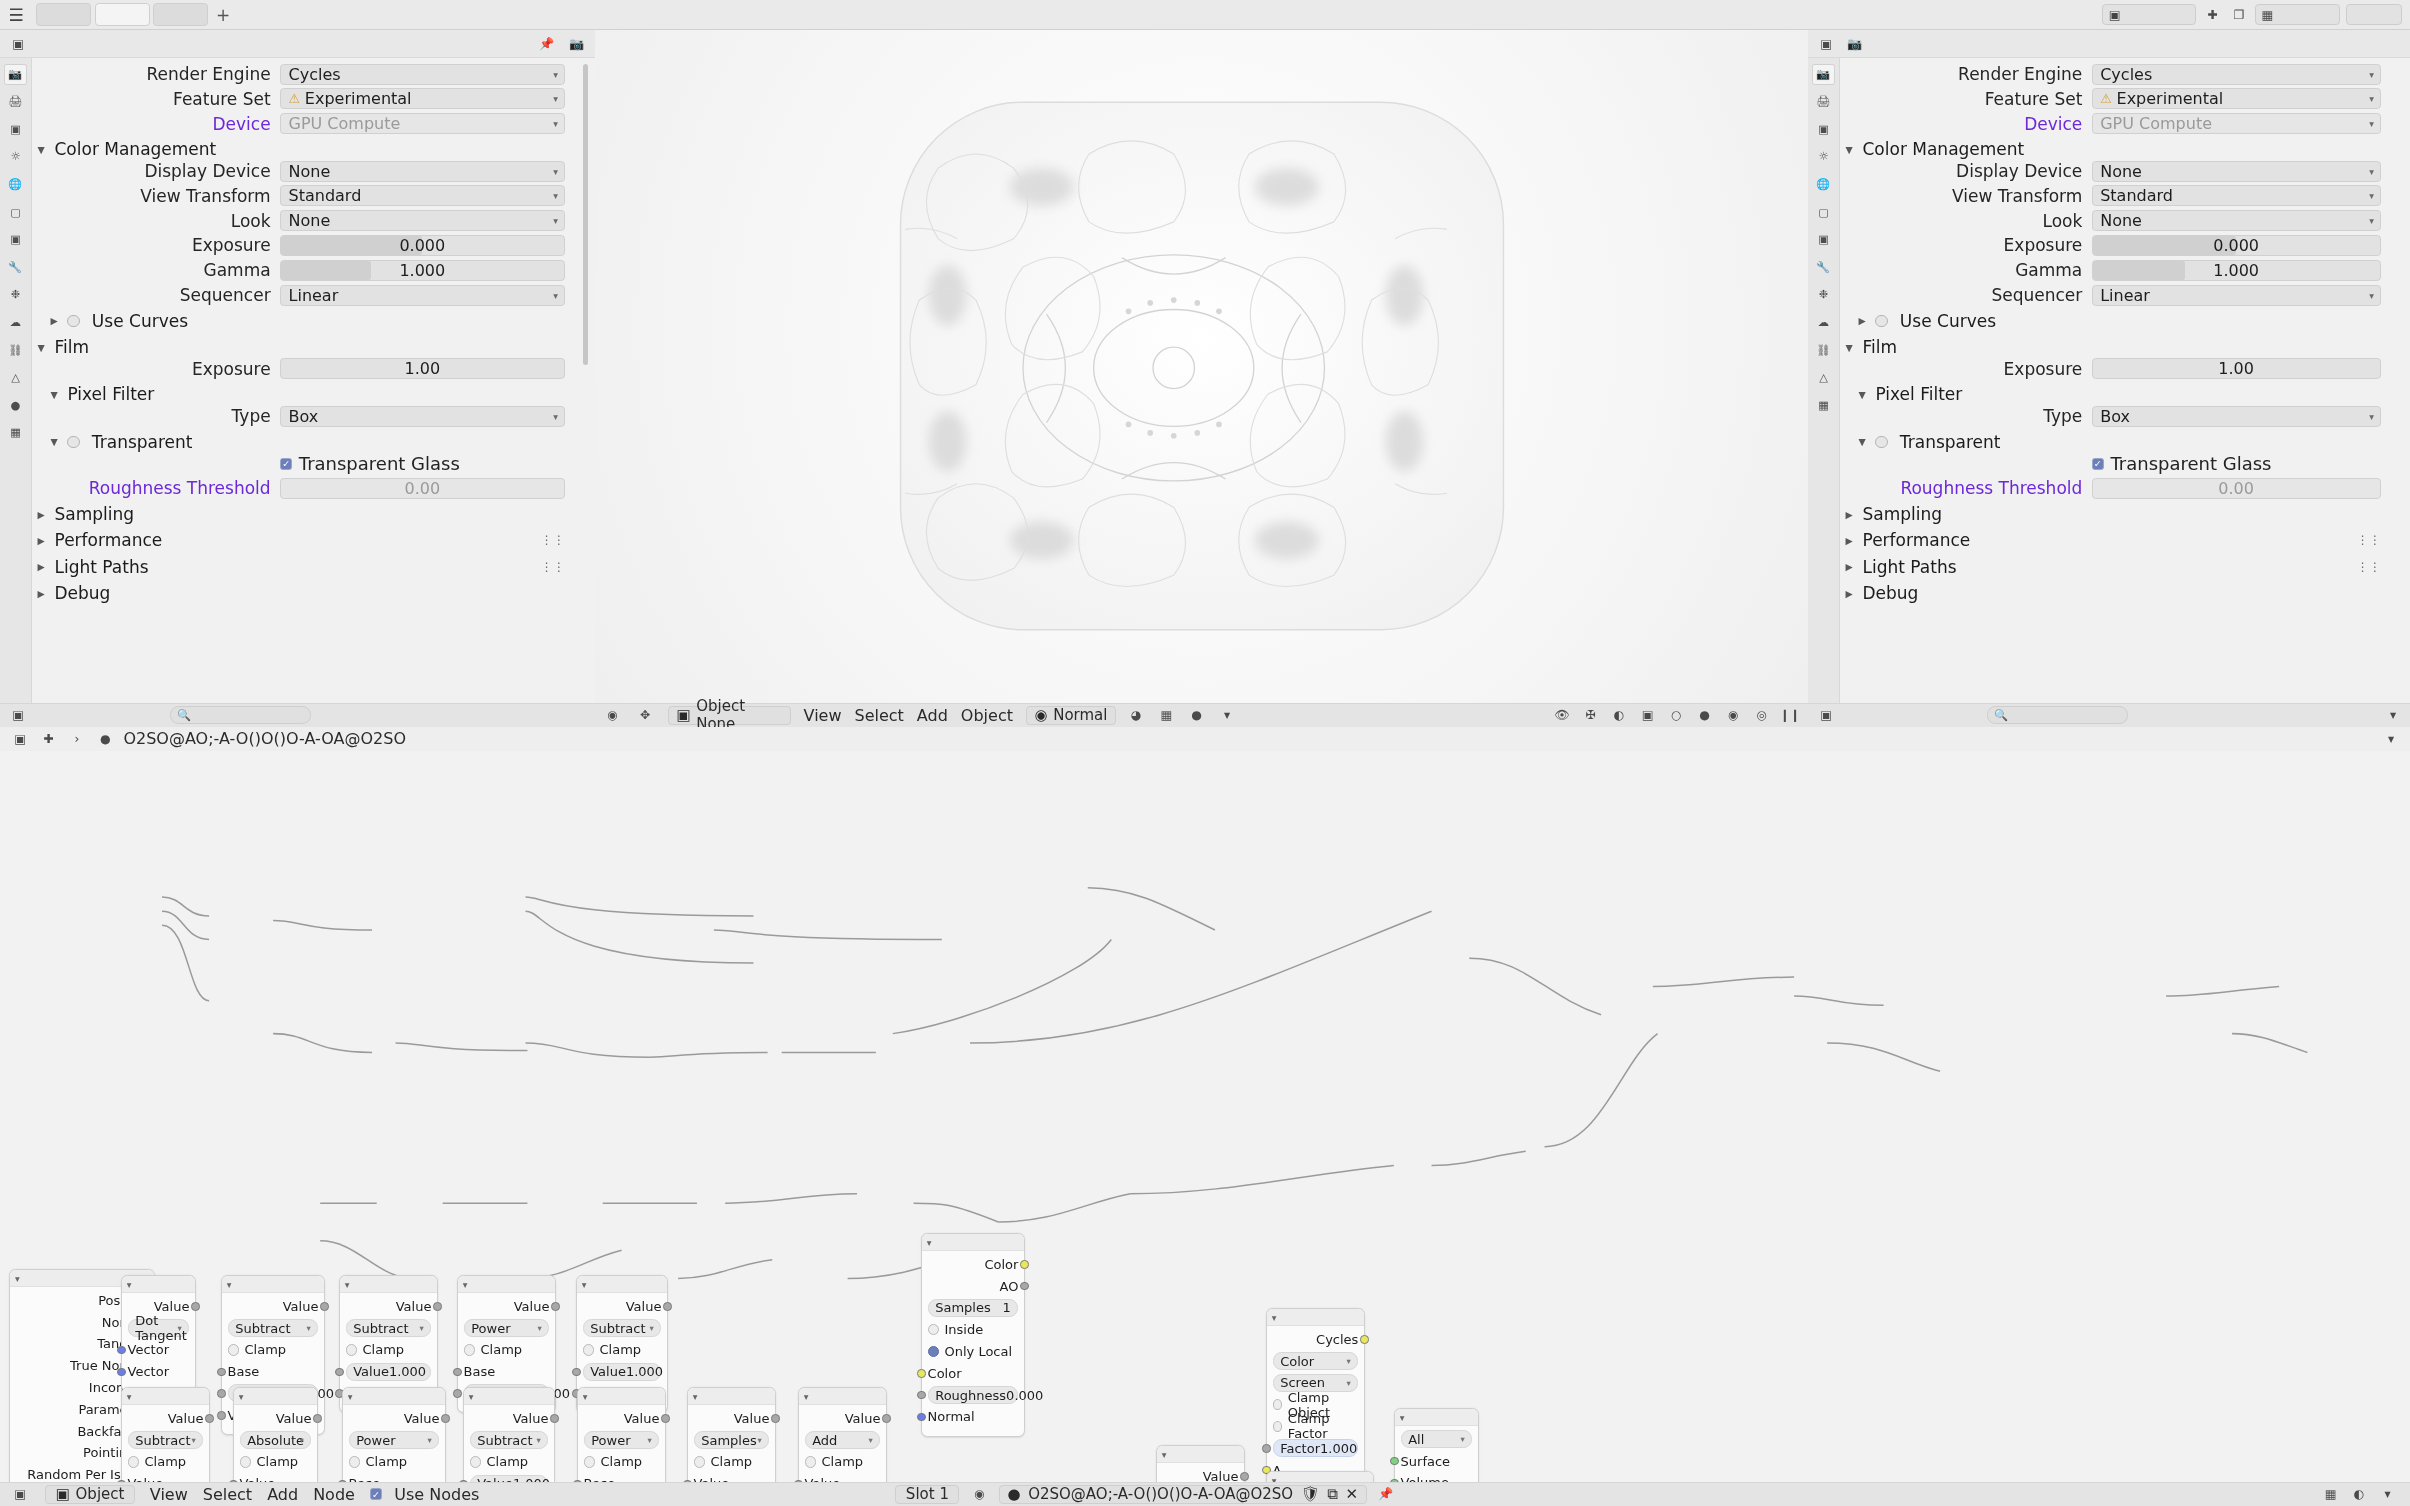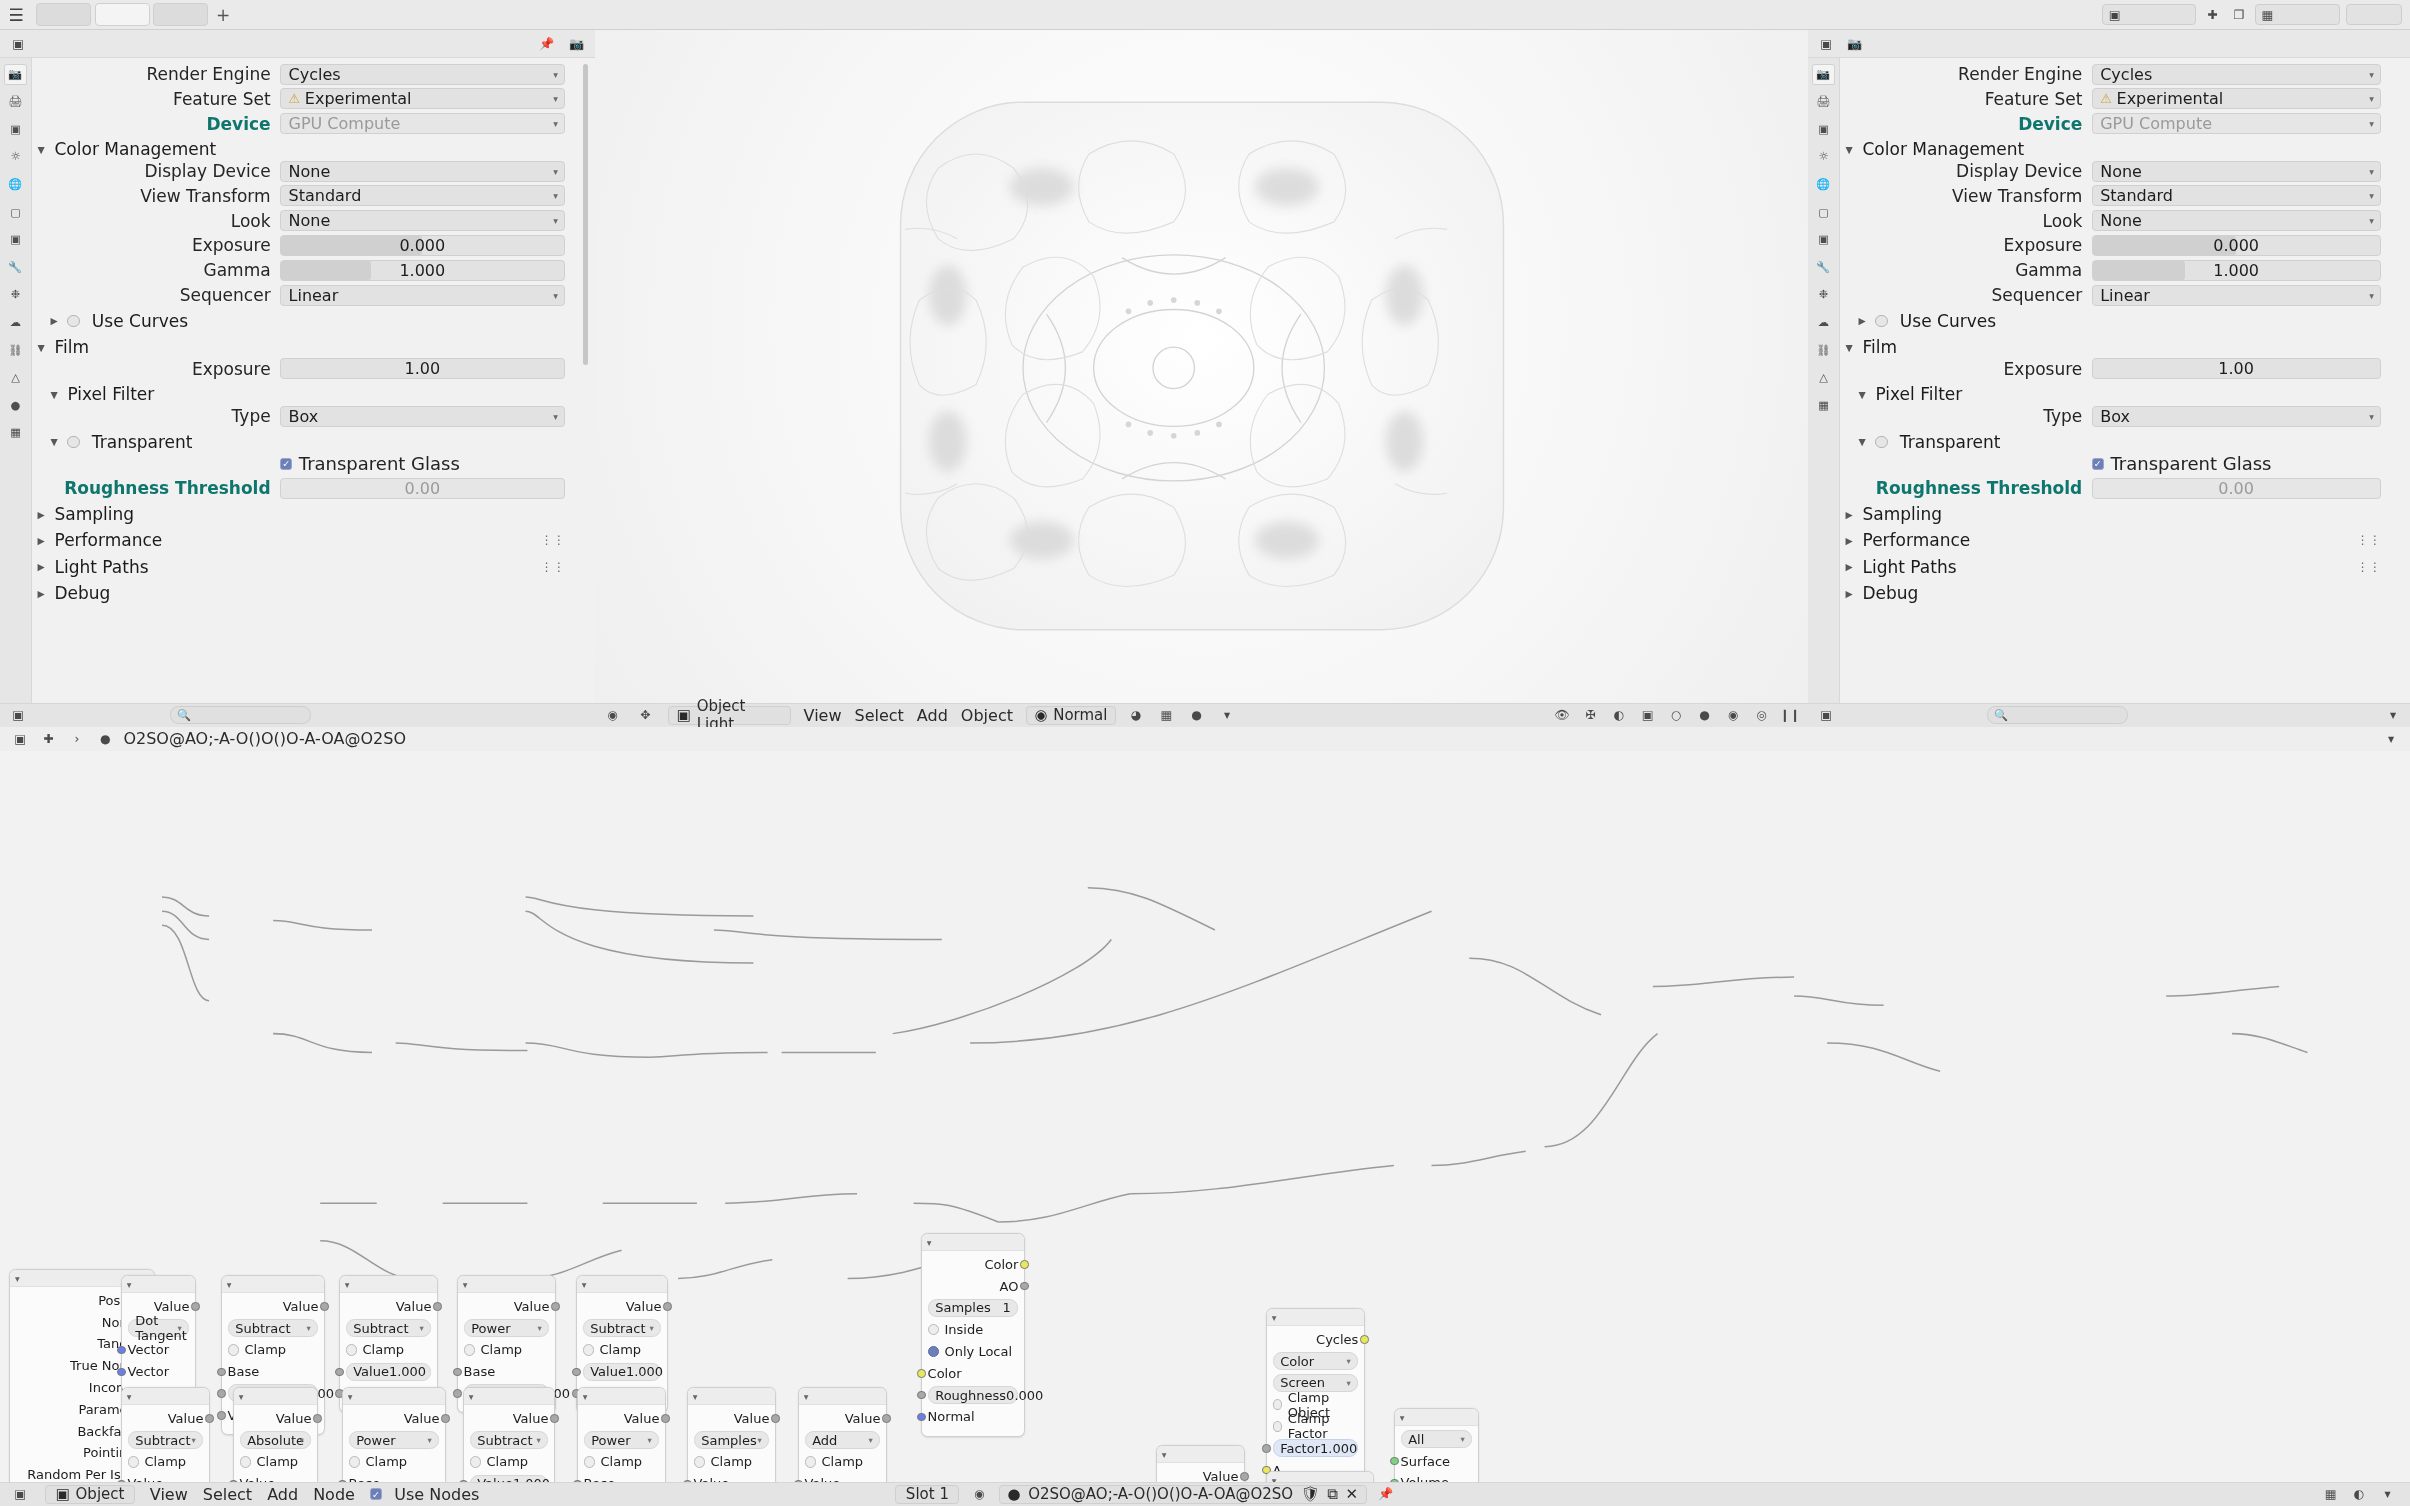--- a/index.html
+++ b/index.html
@@ -85,21 +85,21 @@
   .warn { color: #d6a13a; margin-right: 4.7px; font-size: 13px; }
   .section {
     display: flex; align-items: center; gap: 5.6px; height: 22.6px; font-size: 17px;
     color: #1b1b1b; margin-top: 3.8px;
   }
   .tri { font-size: 9.4px; color: #585858; width: 11.3px; display: inline-block; }
   .chkrow { display: flex; align-items: center; height: 21px; margin-bottom: 3.8px; }
   .chkrow .sp { width: 46%; }
   .circ { width: 12.2px; height: 12.2px; border-radius: 50%; border: 0.9px solid #b5b5b5; background: #e6e6e6; margin-right: 6.6px; }
   .chk { width: 12.2px; height: 12.2px; border-radius: 2.8px; border: 0.9px solid #9aa7c8; background: #6c7fb8; margin-right: 6.6px; color: #fff; font-size: 9.4px; display: flex; align-items: center; justify-content: center; }
-  .muted { color: #0f766e; font-weight: bold; }
+  .muted { color: #6d28d9; }
   .prop-footer {
     position: absolute; bottom: 0; left: 0; right: 0; height: 24.5px;
     background: #e4e4e4; border-top: 0.9px solid #d6d6d6;
     display: flex; align-items: center; padding: 0 7.5px; gap: 9.4px;
   }
   .searchbox {
     height: 18px; width: 141px; background: #e0e0e0; border: 0.9px solid #cecece;
     border-radius: 8.5px; display: flex; align-items: center; padding: 0 6.6px; font-size: 11.3px; color: #666;
   }
 
@@ -463,21 +463,21 @@
           <path d="M65 455 q30 5 55 -10"></path>
           <path d="M640 455 q-30 5 -55 -10"></path>
         </g>
       </svg>
     </div>
     <div class="vp-footer">
       <div class="icon-btn">◉</div>
       <div class="icon-btn">✥</div>
       <div class="mode-pill">
         <span>▣</span>
-        <span>Object Light</span>
+        <span>Object None</span>
       </div>
       <span>View</span>
       <span>Select</span>
       <span>Add</span>
       <span>Object</span>
       <div style="margin-left:auto; display:flex; align-items:center; gap:9.4px;">
         <div class="mode-pill">
           <span>◉</span>
           <span>Normal</span>
         </div>

